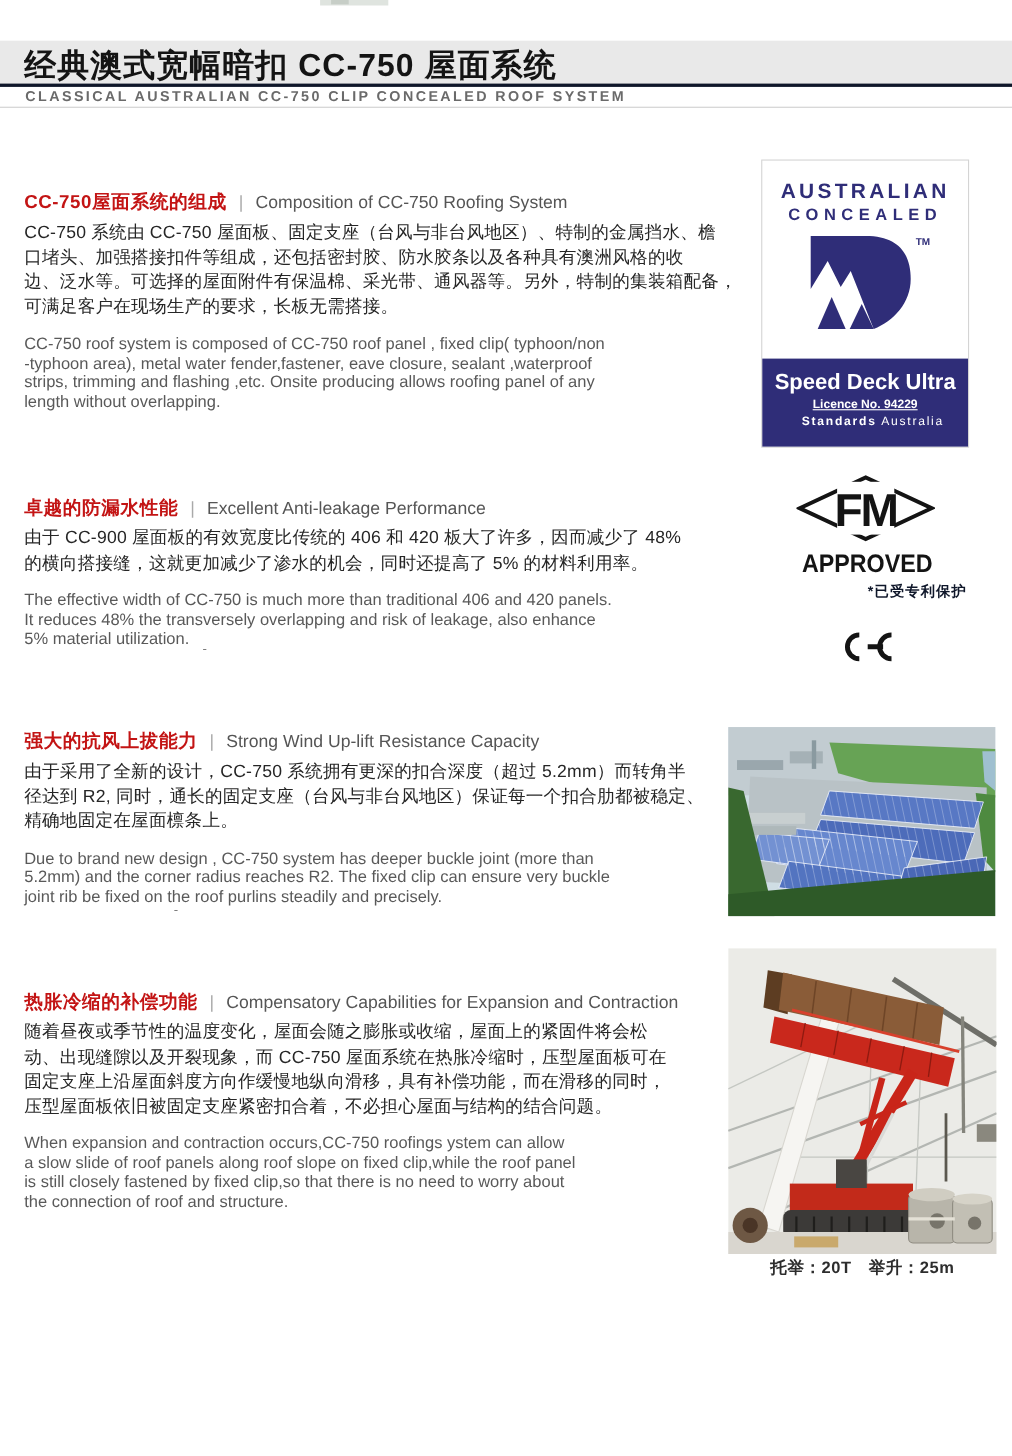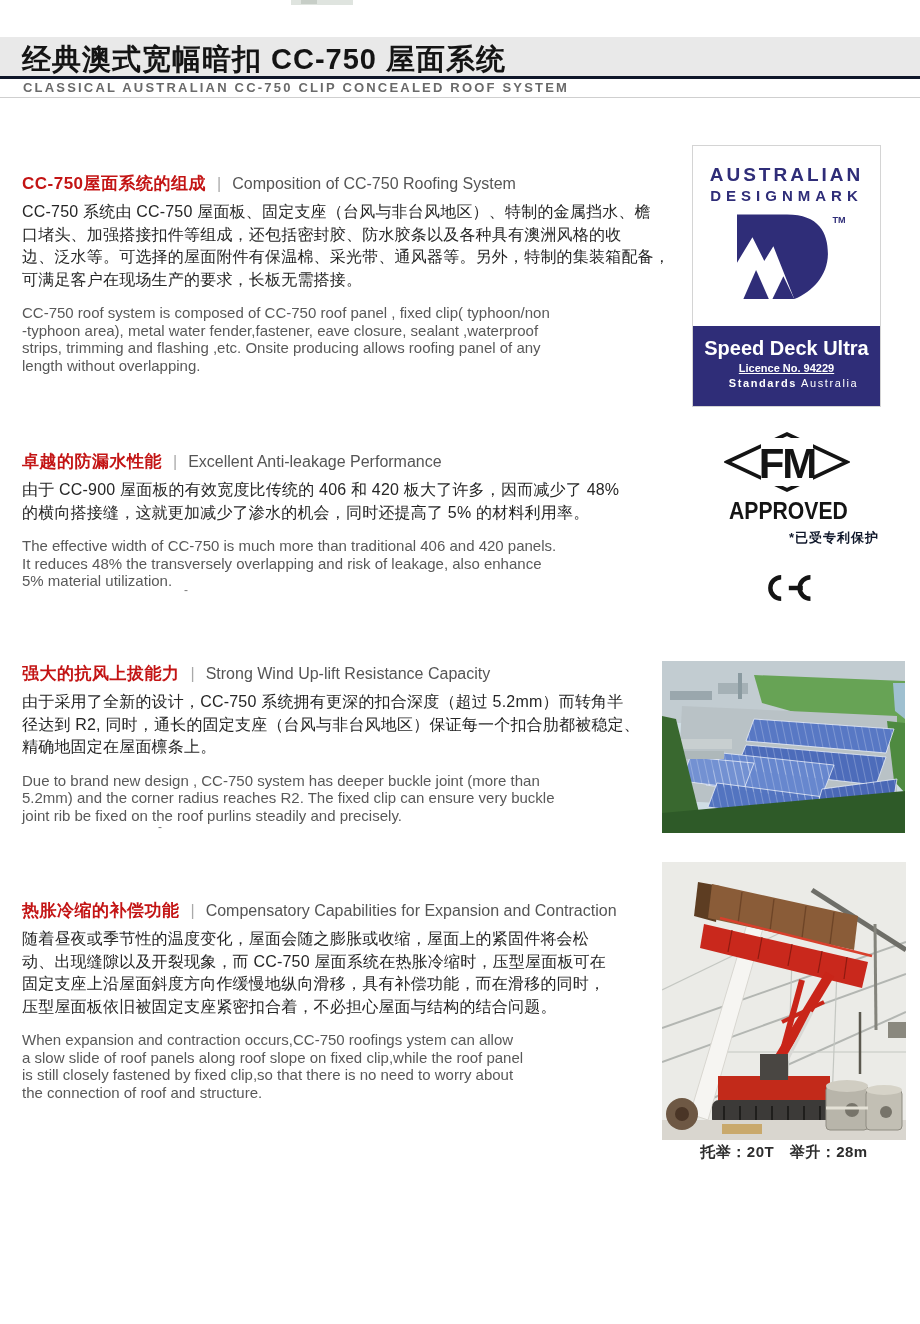--- a/index.html
+++ b/index.html
@@ -108,21 +108,21 @@
 固定支座上沿屋面斜度方向作缓慢地纵向滑移，具有补偿功能，而在滑移的同时，
 压型屋面板依旧被固定支座紧密扣合着，不必担心屋面与结构的结合问题。</p>
   <p class="en-para">When expansion and contraction occurs,CC-750 roofings ystem can allow
 a slow slide of roof panels along roof slope on fixed clip,while the roof panel
 is still closely fastened by fixed clip,so that there is no need to worry about
 the connection of roof and structure.</p>
 </div>
 
 <div class="adm-badge">
   <div class="adm-line1">AUSTRALIAN</div>
-  <div class="adm-line2">DESIGNMARK</div>
+  <div class="adm-line2">CONCEALED</div>
   <div class="adm-logo">
     <svg width="130" height="100" viewBox="0 0 140 110">
       <path fill="#2f2d78" d="M15,5 L70,5 C105,5 115,25 115,48 C115,72 98,90 78,98 L55,40 L45,56 L32,30 L15,58 Z"></path>
       <polygon fill="#2f2d78" points="22,98 36,66 50,98"></polygon>
       <polygon fill="#2f2d78" points="54,98 66,73 78,98"></polygon>
       <text x="120" y="14" font-size="10" font-weight="bold" fill="#2f2d78">TM</text>
     </svg>
   </div>
   <div class="adm-band">
     <div class="adm-product">Speed Deck Ultra</div>
@@ -258,13 +258,13 @@
     <rect x="204" y="228" width="36" height="40" rx="4" fill="#c2bfb4" stroke="#8f8c82" stroke-width="1"></rect>
     <ellipse cx="185" cy="224" rx="21" ry="6" fill="#d0cdc2"></ellipse>
     <ellipse cx="222" cy="228" rx="18" ry="5" fill="#d6d3c8"></ellipse>
     <circle cx="190" cy="248" r="7" fill="#77746a"></circle>
     <circle cx="224" cy="250" r="6" fill="#77746a"></circle>
     <line x1="164" y1="246" x2="206" y2="246" stroke="#e4e1d6" stroke-width="3"></line>
     <rect x="60" y="262" width="40" height="10" fill="#c9a96c"></rect>
   </svg>
 </div>
 
-<div class="photo-caption">托举：20T　举升：28m</div>
+<div class="photo-caption">托举：20T　举升：25m</div>
 
 </body></html>

